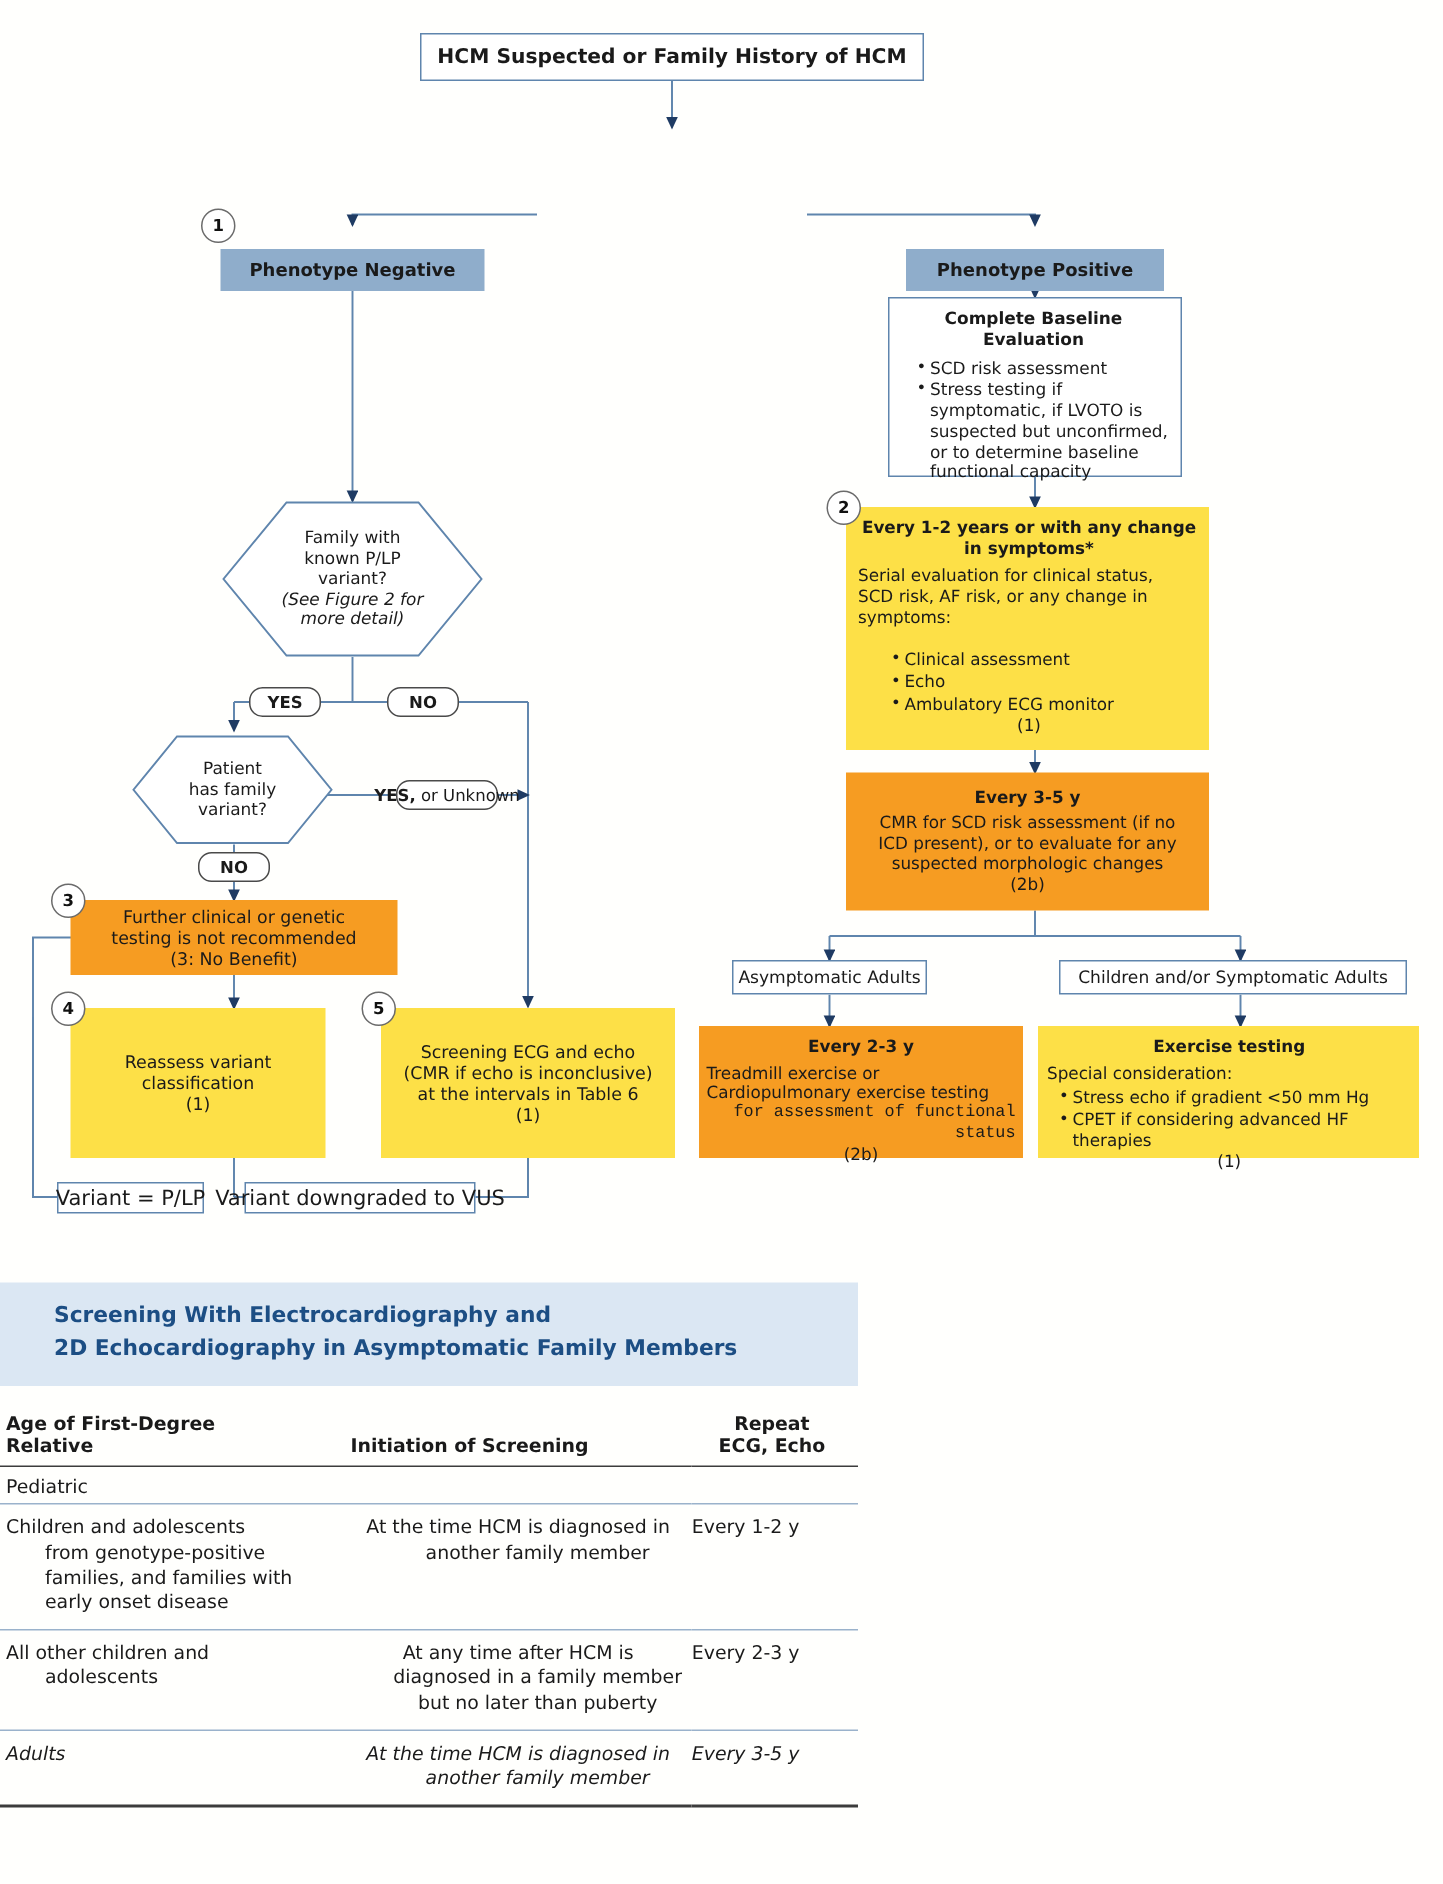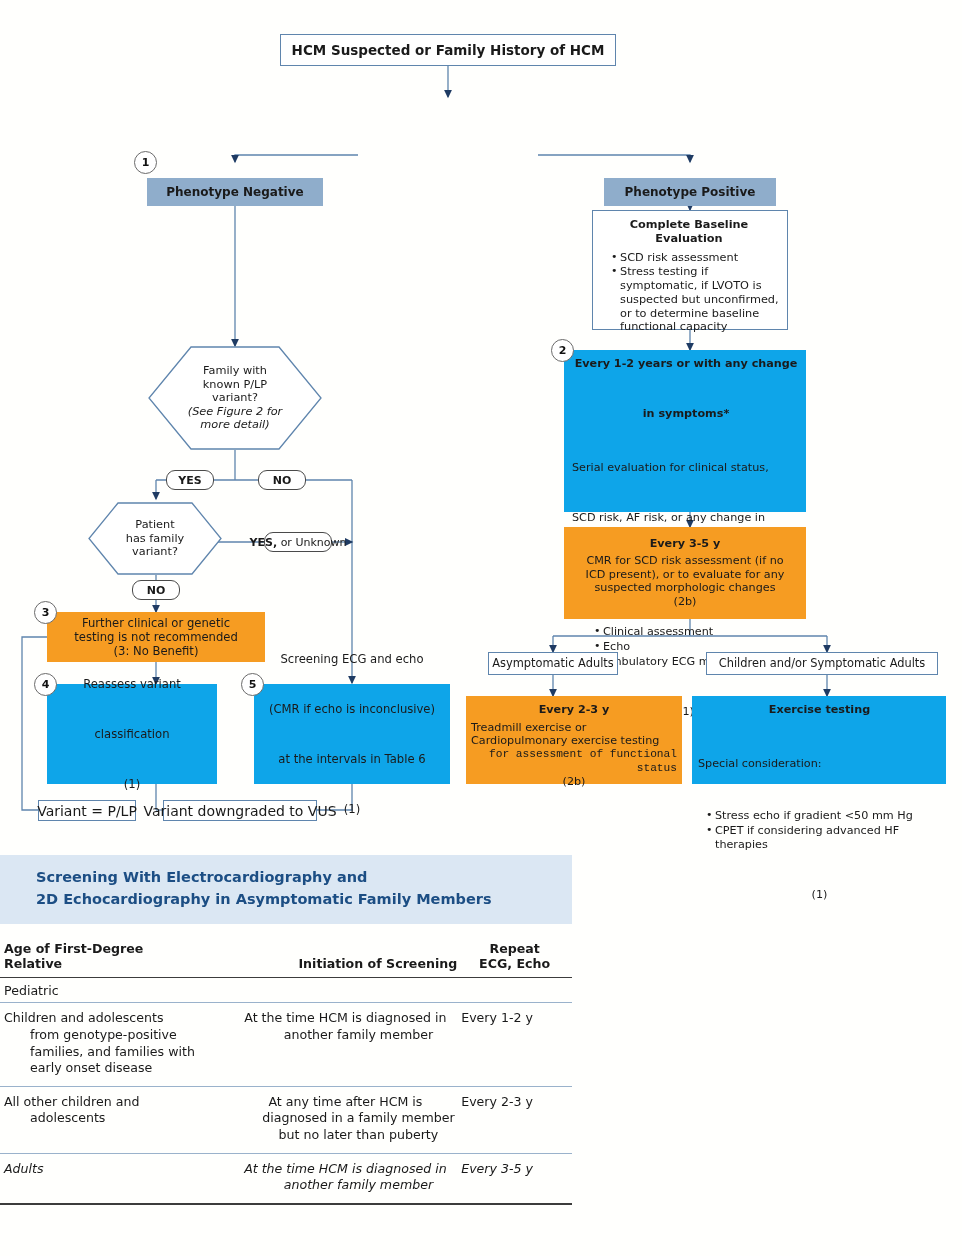--- a/index.html
+++ b/index.html
@@ -5,41 +5,41 @@
   * { box-sizing: border-box; }
   html, body { margin:0; padding:0; }
   body {
     width: 962px; height: 1256px;
     background: #fffffd;
     font-family: "DejaVu Sans", sans-serif;
     color: #1a1a1a;
     position: relative;
     overflow: hidden;
   }
-  #flow { position:absolute; left:0; top:12px; width:859px; height:845px;padding-left:36px; }
+  #flow { position:absolute; left:0; top:0; width:859px; height:845px;padding-left:36px; }
   #edges { position:absolute; left:0; top:0; width:962px; height:845px; }
 
   .node {
     position: absolute;
     display: flex;
     flex-direction: column;
     justify-content: center;
     text-align: center;
     line-height: 1.22;
   }
   .bx-white {
     background:#ffffff;
     border:1.2px solid #5f85ad;
   }
   .bx-blue {
     background:#8fadcb;
     border:none;
     margin-top:16px;
   }
-  .bx-green { background:#0ea5e9; border:none;gap:36px; }
+  .bx-green { background:#fde047; border:none; }
   .bx-orange { background:#f69c22; border:none; }
 
   .ttl { font-weight:bold; }
   .it  { font-style:italic; }
 
   ul.b { margin:0; padding:0 0 0 14px; list-style:none; text-align:left; }
   ul.b li { position:relative; padding-left:9px; margin:1px 0; }
   ul.b li:before {
     content:"\2022"; position:absolute; left:0; top:-1px; font-size:11px;
   }
@@ -102,21 +102,21 @@
     margin-top:17px;
   }
   table.scr th {
     font-weight:bold;
     vertical-align:bottom;
     padding:0 4px 6px 0;
     line-height:1.2;
     border-bottom:1.6px solid #3c3c3c;
   }
   table.scr th.c1 { text-align:left; width:232px; padding-left:4px;}
-  table.scr th.c2 { text-align:right; width:226px; }
+  table.scr th.c2 { text-align:left; width:226px; }
   table.scr th.c3 { text-align:center; width:110px; }
   table.scr td {
     vertical-align:top;
     padding:7px 4px 9px 0;
     line-height:1.32;
   }
   table.scr td.c1 { text-align:left; padding-left:4px; }
   table.scr td.c2 { text-align:center; }
   table.scr td.c3 { text-align:left; white-space:nowrap; }
   tr.sub td { border-bottom:1.4px solid #9ab2cb; padding-bottom:3px; padding-top:5px;}

